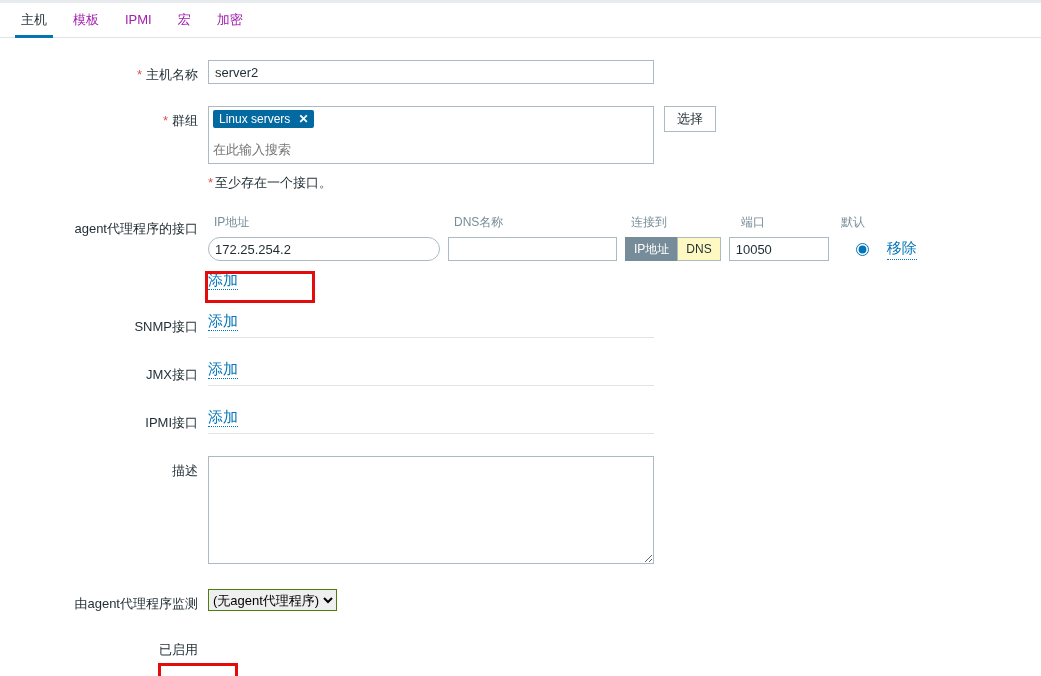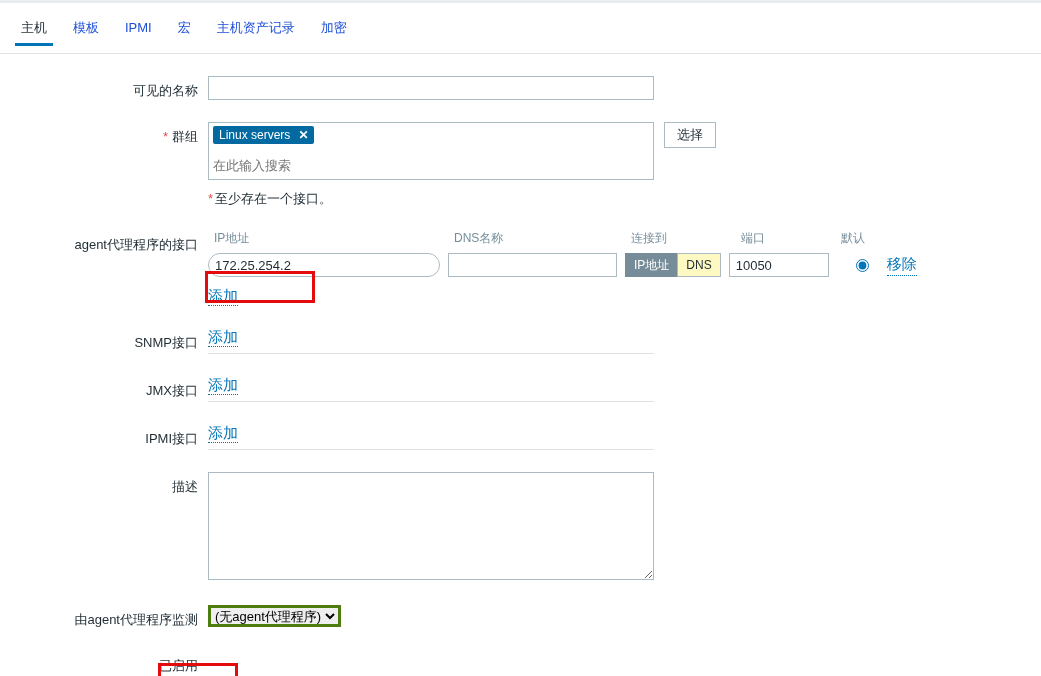--- a/index.html
+++ b/index.html
@@ -16,27 +16,27 @@
     background: #fff;
     padding: 0 0 20px 0;
   }
   .top-border {
     height: 3px;
     background: #e9ecef;
   }
   .tabs {
     display: flex;
     align-items: center;
-    padding: 8px 15px;
+    padding: 0 15px;
     border-bottom: 1px solid #dfe4e7;
     height: 34px;
     gap: 14px;
   }
   .tab {
-    color: #1d4ed8;
+    color: #a21caf;
     font-size: 13px;
     padding: 8px 6px 8px 6px;
     cursor: pointer;
     border-bottom: 3px solid transparent;
     margin-bottom: -1px;
     line-height: 15px;
   }
   .tab.active {
     color: #1f2c33;
     border-bottom-color: #0275b8;
@@ -197,21 +197,21 @@
     border: 1px solid #acbbc2;
     resize: both;
     box-sizing: border-box;
     font-family: inherit;
     font-size: 13px;
     padding: 4px;
   }
 
   select.agent-sel {
     height: 22px;
-    border: 3px solid #4d7c0f;
+    border: 1px solid #4d7c0f;
     font-size: 13px;
     background: #efefef;
   }
 
   .hl-red {
     position: absolute;
     border: 3px solid #e30b0b;
     pointer-events: none;
     box-sizing: border-box;
   }
@@ -220,33 +220,34 @@
 <body>
 
 <div class="page" style="position:relative;">
   <div class="top-border"></div>
 
   <div class="tabs">
     <div class="tab active">主机</div>
     <div class="tab">模板</div>
     <div class="tab">IPMI</div>
     <div class="tab">宏</div>
-    <div class="tab">主机资产记录</div>
     <div class="tab">加密</div>
   </div>
 
   <div class="form">
 
-
-    <div class="row">
-      <div class="label-col">可见的名称</div>
-      <div class="control-col">
-        <input type="text" class="wide" value="" style="">
-      </div>
-    </div>
+    <div class="row">
+      <div class="label-col">
+        <span class="req">*</span><span>主机名称</span>
+      </div>
+      <div class="control-col">
+        <input type="text" class="wide" value="server2" style="">
+      </div>
+    </div>
+
 
     <div class="row">
       <div class="label-col">
         <span class="req">*</span><span>群组</span>
       </div>
       <div class="control-col" style="display:flex; align-items:flex-start;">
         <div>
           <div class="groups-box">
             <span class="tag">
               <span>Linux servers</span>

